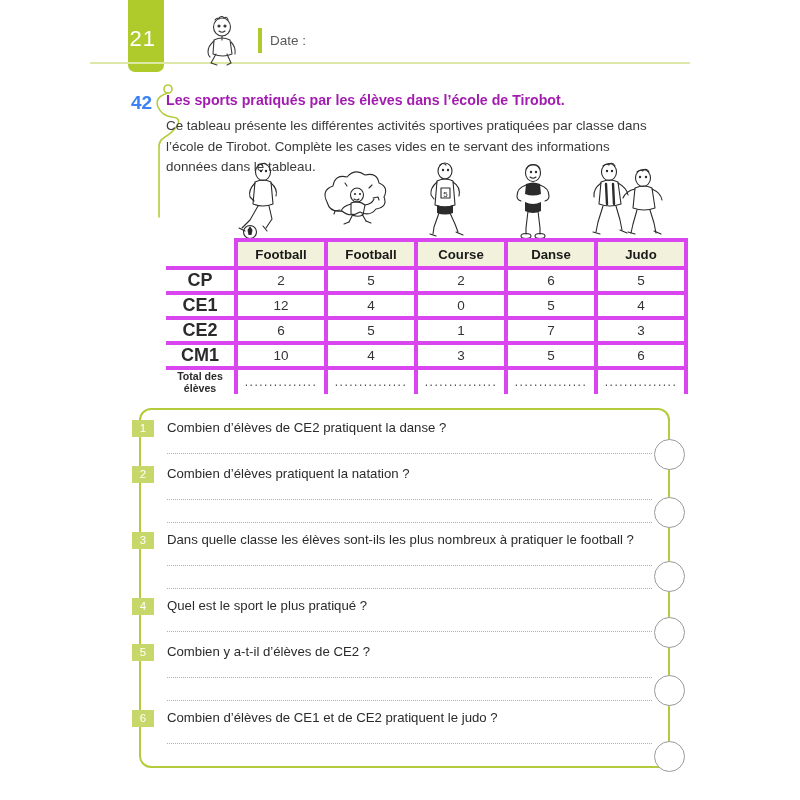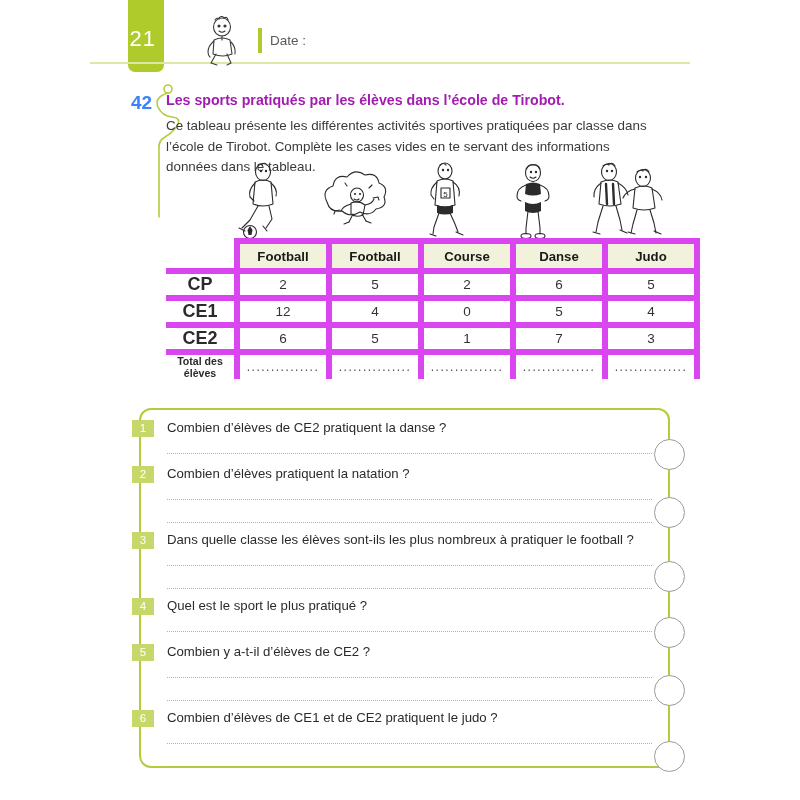--- a/index.html
+++ b/index.html
@@ -106,21 +106,21 @@
   .sport-fig svg { display: block; width: 100%; height: 100%; }
 
   
   #data-table {
     position: absolute;
     left: 166px; top: 238px;
     border-collapse: collapse;
     font-size: 13px;
   }
   #data-table td, #data-table th {
-    border: 6px solid #d946ef;
+    border: 4px solid #d946ef;
     text-align: center;
     height: 20px;
     padding: 0;
   }
   #data-table thead th {
     background: #F1F1DC;
     font-weight: bold;
     font-size: 13.2px;
     color: #1a1a1a;
     height: 24px;
@@ -378,20 +378,28 @@
       <td class="datacell">4</td>
     </tr>
     <tr>
       <td class="rowhead">CE2</td>
       <td class="datacell">6</td>
       <td class="datacell">5</td>
       <td class="datacell">1</td>
       <td class="datacell">7</td>
       <td class="datacell">3</td>
     </tr>
+    <tr>
+      <td class="rowhead">CM1</td>
+      <td class="datacell">10</td>
+      <td class="datacell">4</td>
+      <td class="datacell">3</td>
+      <td class="datacell">5</td>
+      <td class="datacell">6</td>
+    </tr>
     <tr class="total-row">
       <td class="rowhead total-label">Total des élèves</td>
       <td class="datacell total-blank">...............</td>
       <td class="datacell total-blank">...............</td>
       <td class="datacell total-blank">...............</td>
       <td class="datacell total-blank">...............</td>
       <td class="datacell total-blank">...............</td>
     </tr>
   </tbody>
 </table>

